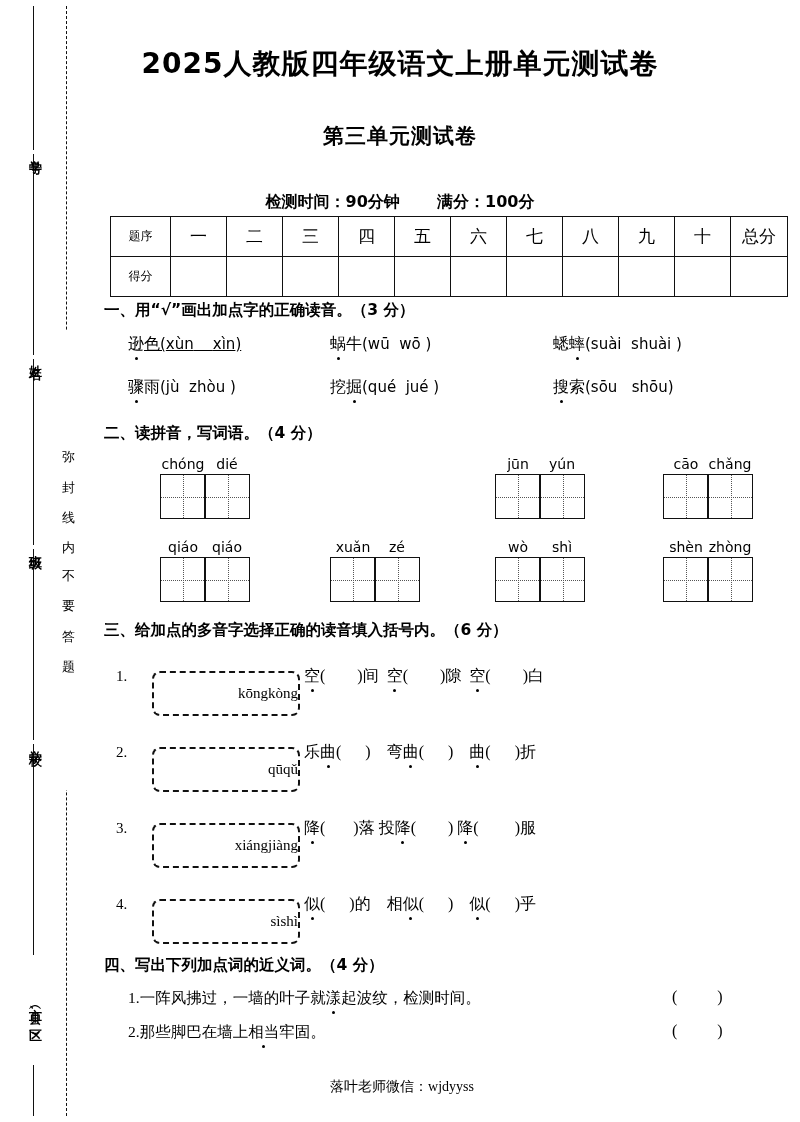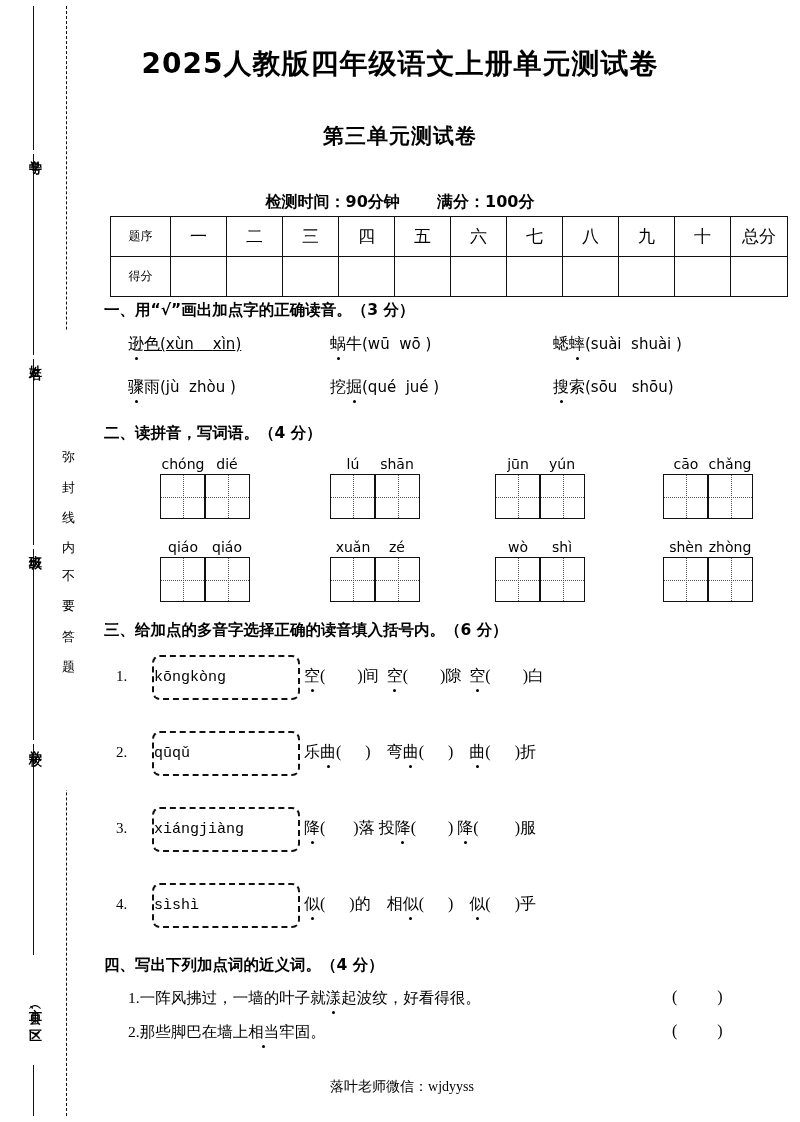--- a/index.html
+++ b/index.html
@@ -95,24 +95,24 @@
     border-top:1px dotted #555;
   }
 
   
   .q3row{position:absolute;left:104px;height:46px;}
   .q3num{
     position:absolute;left:12px;top:13px;font-size:15px;
     font-family:"Liberation Serif","DejaVu Serif",serif;
   }
   .q3box{
-    position:absolute;left:48px;top:0;width:148px;height:45px;
+    position:absolute;left:48px;top:16px;width:148px;height:45px;
     border:2px dashed #111;border-radius:8px;box-sizing:border-box;
-    display:flex;align-items:center;justify-content:flex-start;
-    font-family:Liberation Mono, monospace;font-size:15px;
+    display:flex;align-items:center;justify-content:flex-end;
+    font-family:Liberation Serif, serif;font-size:15px;
   }
   .q3items{position:absolute;left:200px;top:11px;font-size:16px;white-space:nowrap;}
   .q3items .it{display:inline-block;}
   .q3items .sp{display:inline-block;}
 
   
   .q4line{position:absolute;left:128px;font-size:15.5px;white-space:nowrap;}
   .q4paren{position:absolute;font-size:16px;}
 
   
@@ -207,29 +207,20 @@
 
   <div class="tz-group" style="left:130px;top:455px;">
     <div class="tz-py">
       <span>chóng</span><span>dié</span>
     </div>
     <div class="tz-boxes">
       <div class="tz-cell"></div>
       <div class="tz-cell"></div>
     </div>
   </div>
-  <div class="tz-group" style="left:300px;top:455px;">
-    <div class="tz-py">
-      <span>lú</span><span>shān</span>
-    </div>
-    <div class="tz-boxes">
-      <div class="tz-cell"></div>
-      <div class="tz-cell"></div>
-    </div>
-  </div>
   <div class="tz-group" style="left:465px;top:455px;">
     <div class="tz-py">
       <span>jūn</span><span>yún</span>
     </div>
     <div class="tz-boxes">
       <div class="tz-cell"></div>
       <div class="tz-cell"></div>
     </div>
   </div>
   <div class="tz-group" style="left:633px;top:455px;">
@@ -321,21 +312,21 @@
       <span>shì</span>
     </div>
     <div class="q3items">
       <span class="it"><span></span><span class="dotchar">似</span>(&nbsp;&nbsp;&nbsp;&nbsp;&nbsp;&nbsp;)<span>的</span></span><span class="sp">&nbsp;&nbsp;&nbsp;&nbsp;</span><span class="it"><span>相</span><span class="dotchar">似</span>(&nbsp;&nbsp;&nbsp;&nbsp;&nbsp;&nbsp;)<span></span></span><span class="sp">&nbsp;&nbsp;&nbsp;&nbsp;</span><span class="it"><span></span><span class="dotchar">似</span>(&nbsp;&nbsp;&nbsp;&nbsp;&nbsp;&nbsp;)<span>乎</span></span>
     </div>
   </div>
 
   <div class="sec-h" style="top:955px;">四、写出下列加点词的近义词。（4 分）</div>
 
   <div class="q4line" style="top:988px;">
-    <span>1.</span><span>一阵风拂过，一墙的叶子就</span><span class="dotchar">漾</span><span>起波纹，好看得很。</span>
+    <span>1.</span><span>一阵风拂过，一墙的叶子就</span><span class="dotchar">漾</span><span>起波纹，检测时间。</span>
   </div>
   <div class="q4paren" style="left:672px;top:988px;">(&nbsp;&nbsp;&nbsp;&nbsp;&nbsp;&nbsp;&nbsp;&nbsp;&nbsp;&nbsp;)</div>
 
   <div class="q4line" style="top:1022px;">
     <span>2.</span><span>那些脚巴在墙上</span><span class="dotchar">相当</span><span>牢固。</span>
   </div>
   <div class="q4paren" style="left:672px;top:1022px;">(&nbsp;&nbsp;&nbsp;&nbsp;&nbsp;&nbsp;&nbsp;&nbsp;&nbsp;&nbsp;)</div>
 
   <div class="footer">
     <span>落叶老师微信：</span><span class="wx">wjdyyss</span>

